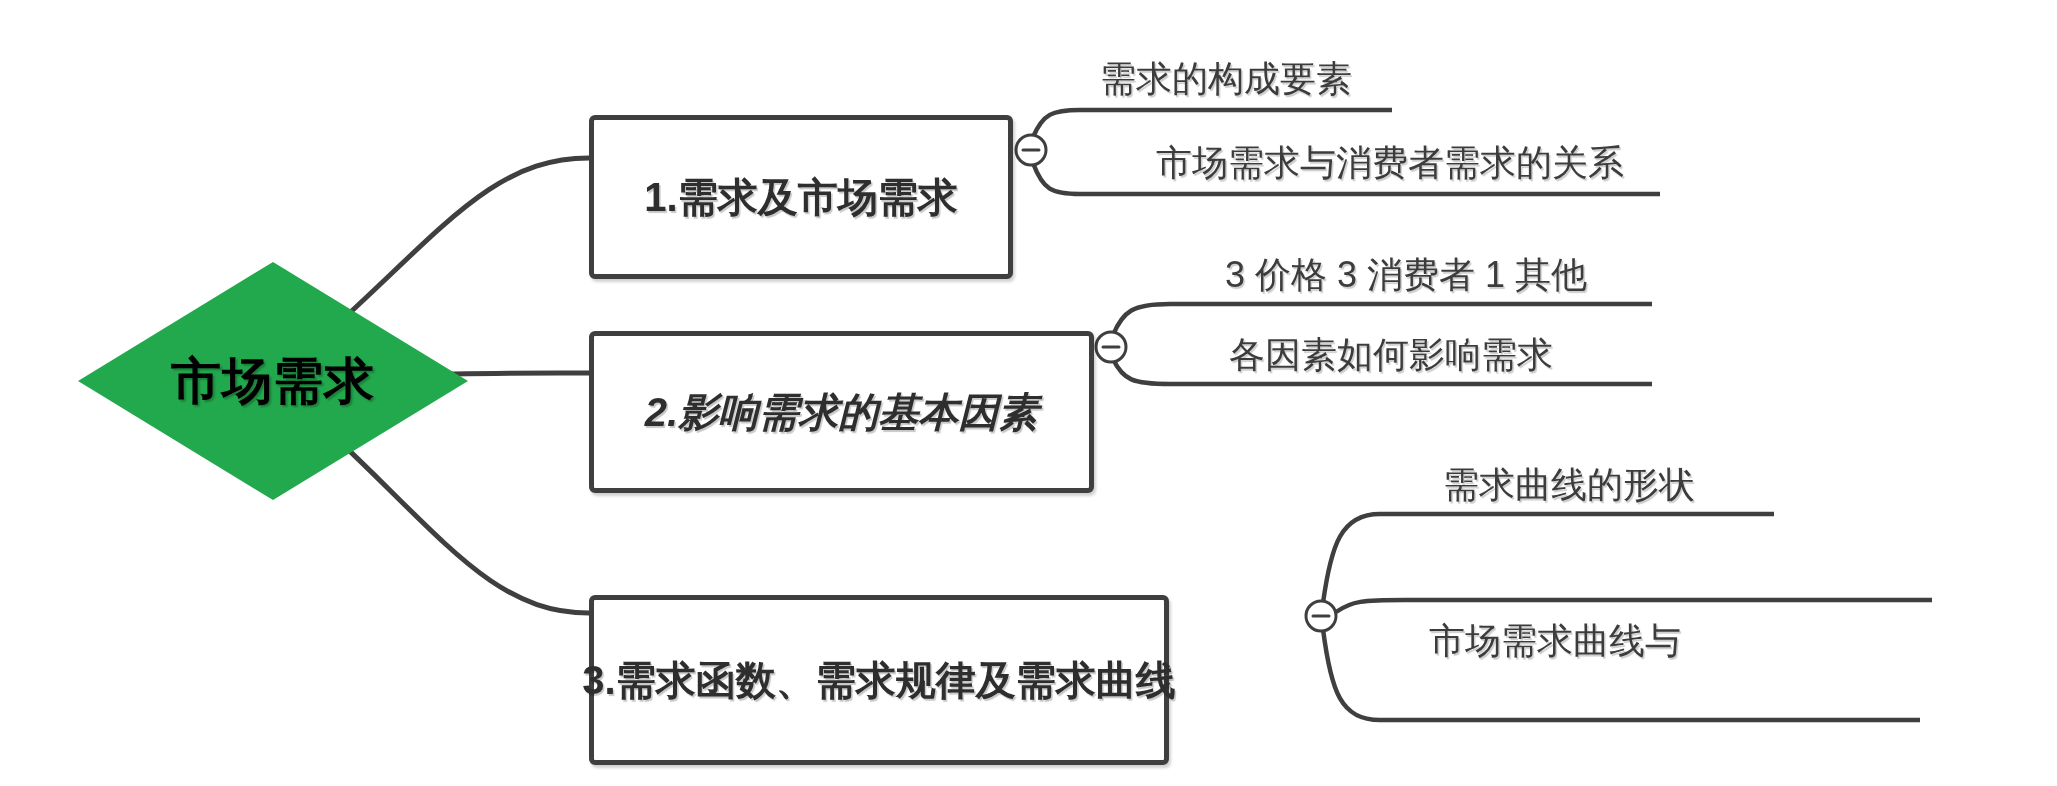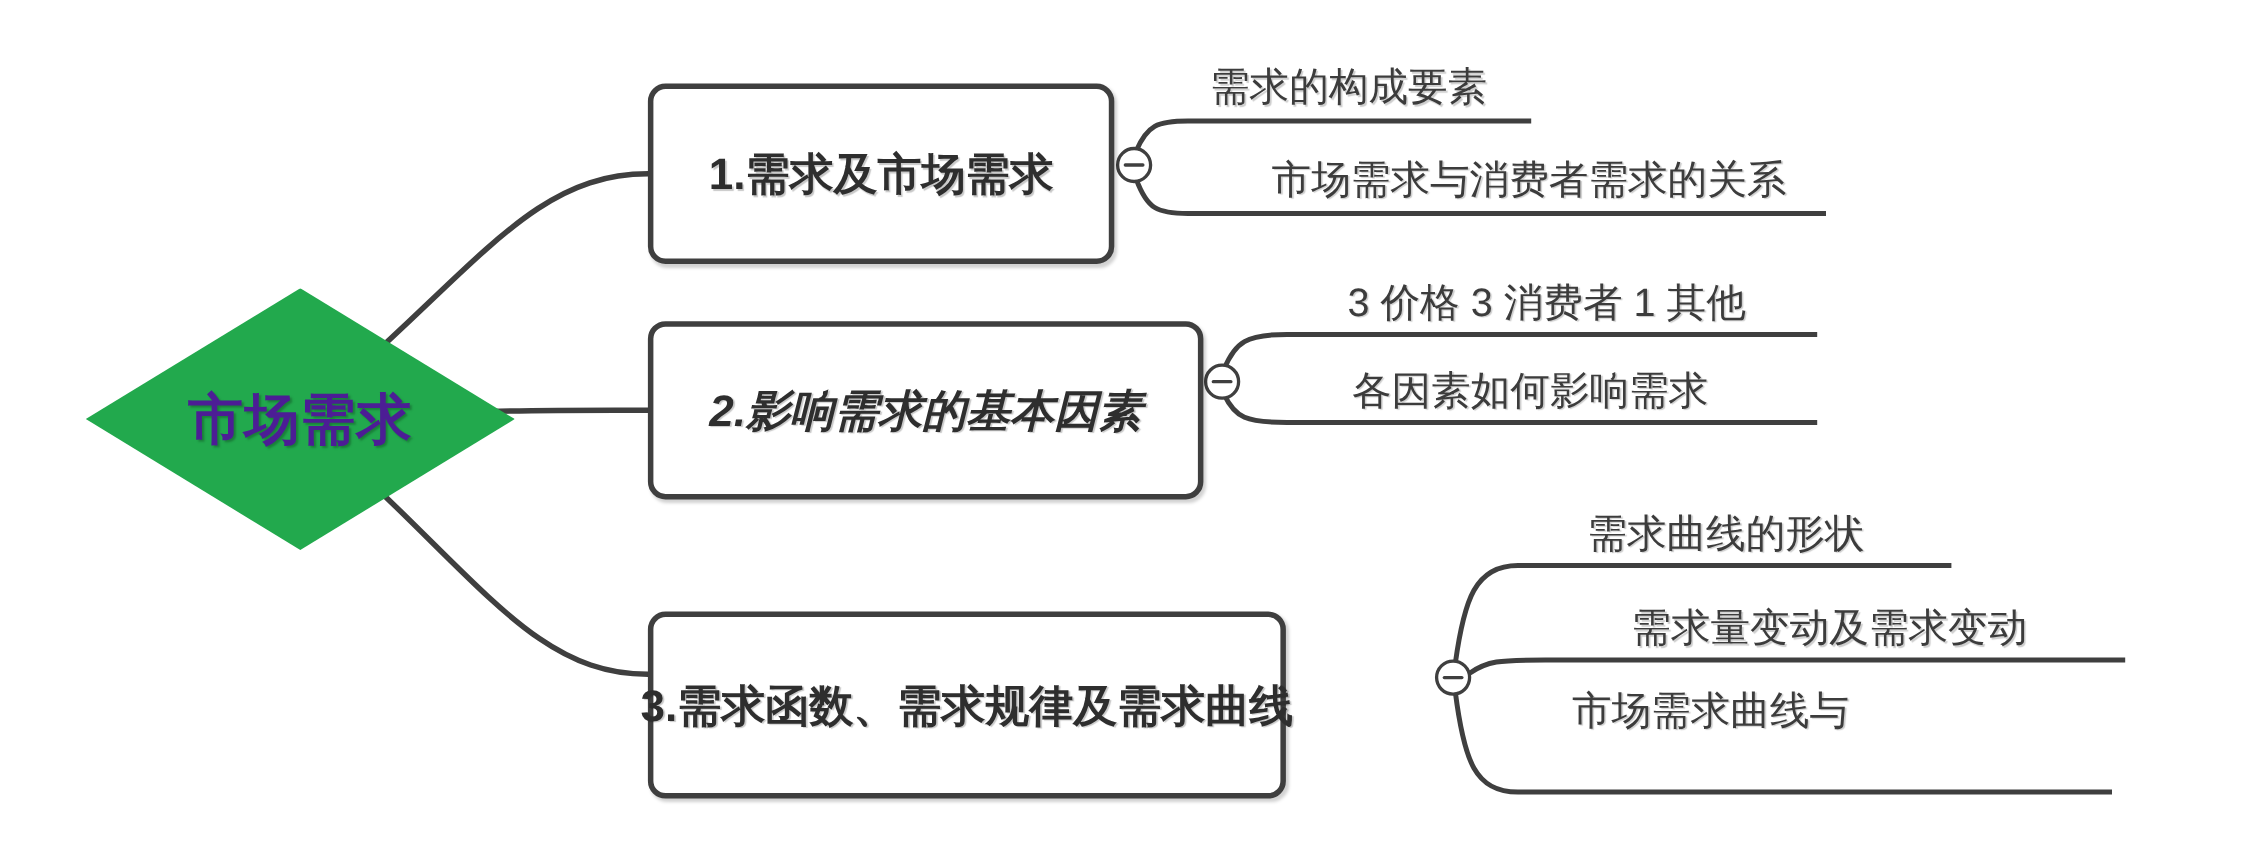--- a/index.html
+++ b/index.html
@@ -17,31 +17,32 @@
   svg.connectors line{stroke:#3f3f3f;stroke-width:3;stroke-linecap:round;}
 
   .root-node{
     position:absolute;left:78px;top:262px;width:390px;height:238px;
     background:#22A94D;
     clip-path:polygon(50% 0,100% 50%,50% 100%,0 50%);
     display:flex;align-items:center;justify-content:center;
     z-index:3;
   }
   .root-node span{
-    color:#4c1d95;font-size:50px;font-weight:bold;letter-spacing:1px;
+    color:#000000;font-size:50px;font-weight:bold;letter-spacing:1px;
     text-shadow:2px 2px 2px rgba(0,0,0,0.25);
   }
 
   .topic{
     position:absolute;
-    background:#ffffff;border:5px solid #3f3f3f;border-radius:16px;
+    background:#ffffff;border:5px solid #3f3f3f;border-radius:6px;
     box-sizing:border-box;
     display:flex;align-items:center;justify-content:center;
     z-index:2;
     box-shadow:2px 3px 3px rgba(0,0,0,0.18);
+    margin-top:39px;
   }
   .topic span{
     color:#2e2e2e;font-size:40px;font-weight:bold;white-space:nowrap;
     text-shadow:1.5px 1.5px 1px rgba(0,0,0,0.22);
   }
   .topic1{left:589px;top:76px;width:424px;height:164px;}
   .topic2{left:589px;top:292px;width:505px;height:162px;font-style:italic;}
   .topic3{left:589px;top:556px;width:580px;height:170px;}
 
   .subtopic{
@@ -50,22 +51,22 @@
     color:#3c3c3c;font-size:36px;white-space:nowrap;
     text-shadow:1.5px 1.5px 1px rgba(0,0,0,0.2);
   }
   .sub11{left:1060px;top:50px;width:332px;height:58px;}
   .sub12{left:1120px;top:134px;width:540px;height:58px;}
   .sub21{left:1160px;top:246px;width:492px;height:58px;}
   .sub22{left:1130px;top:326px;width:522px;height:58px;}
   .sub31{left:1364px;top:456px;width:410px;height:58px;}
   .sub32{left:1394px;top:542px;width:538px;height:58px;}
   .sub33{
-    left:1371px;top:620px;width:549px;height:114px;
-    flex-direction:column;align-items:flex-start;justify-content:flex-start;
+    left:1371px;top:584px;width:549px;height:114px;
+    flex-direction:column;align-items:flex-start;justify-content:center;
     padding-left:58px;box-sizing:border-box;line-height:52px;
   }
 </style>
 </head>
 <body>
 
 <div class="canvas">
 
   <svg class="connectors" width="2057" height="786" viewBox="0 0 2057 786">
 
@@ -121,20 +122,17 @@
   <div class="subtopic sub21">
     <span>3 价格 3 消费者 1 其他</span>
   </div>
   <div class="subtopic sub31">
     <span>需求曲线的形状</span>
   </div>
 
   <div class="subtopic sub22">
     <span>各因素如何影响需求</span>
   </div>
-  <div class="subtopic sub32">
-    <span>需求量变动及需求变动</span>
-  </div>
   <div class="subtopic sub33">
     <span>市场需求曲线与</span>
   </div>
 
 </div>
 
 </body></html>

